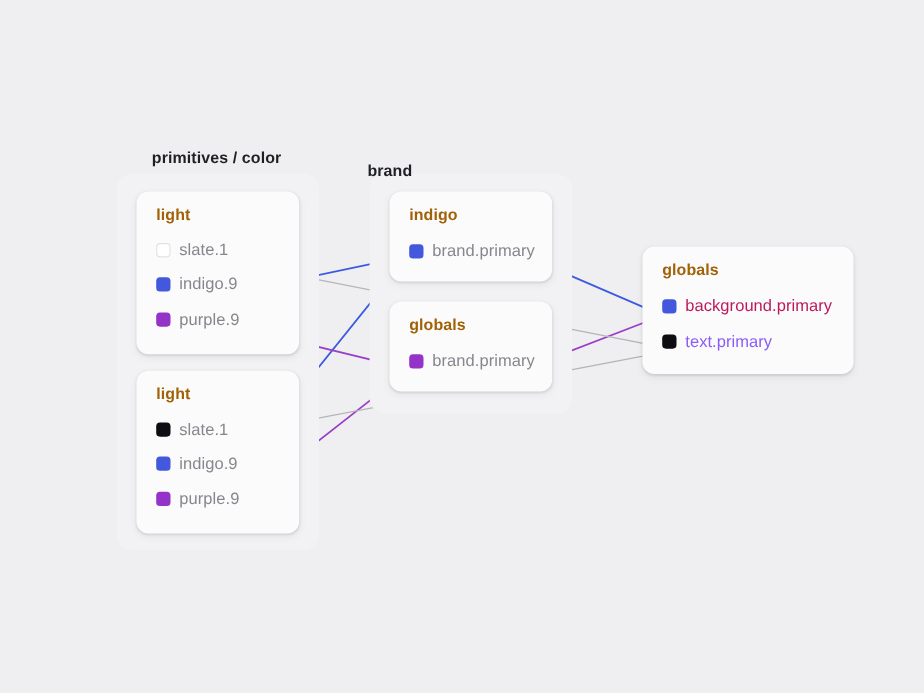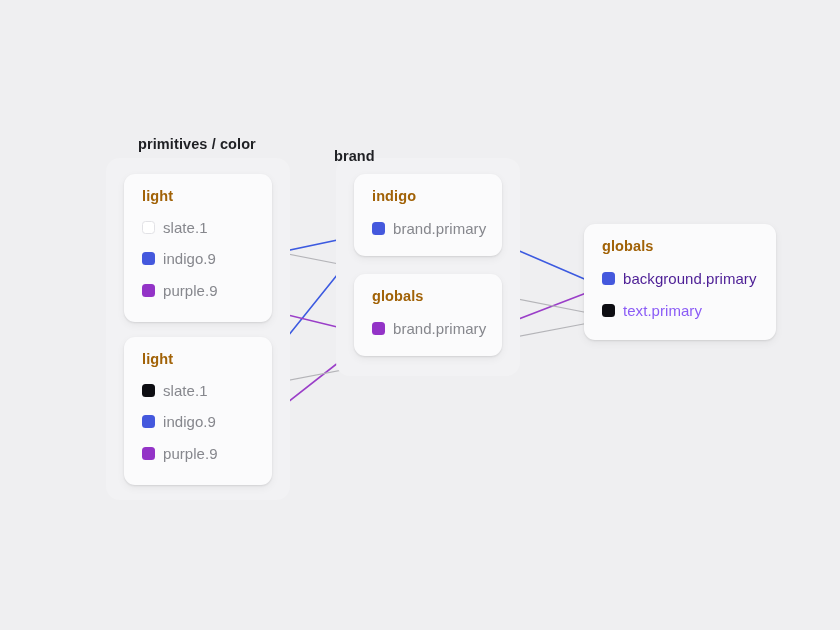--- a/index.html
+++ b/index.html
@@ -175,21 +175,21 @@
       </div>
       <div class="row" style="left: 372px; top: 320px; z-index: 5; position: absolute;">
         <span class="swatch" style="background: rgb(147, 51, 199);"></span>
         <span class="row-label" style="color: rgb(134, 135, 141);">brand.primary</span>
       </div>
       <div class="card" style="left: 584px; top: 224px; width: 192px; height: 116px; background: rgb(251, 251, 252);">
         <div class="card-title">globals</div>
       </div>
       <div class="row" style="left: 602px; top: 270px; z-index: 5; position: absolute;">
         <span class="swatch" style="background: rgb(68, 88, 221);"></span>
-        <span class="row-label" style="color: #4c1d95;">background.primary</span>
+        <span class="row-label" style="color: #be185d;">background.primary</span>
       </div>
       <div class="row" style="left: 602px; top: 302px; z-index: 5; position: absolute;">
         <span class="swatch" style="background: rgb(13, 13, 18);"></span>
         <span class="row-label" style="color: #8b5cf6;">text.primary</span>
       </div>
     </div>
 
 </div>
 
 </body></html>

